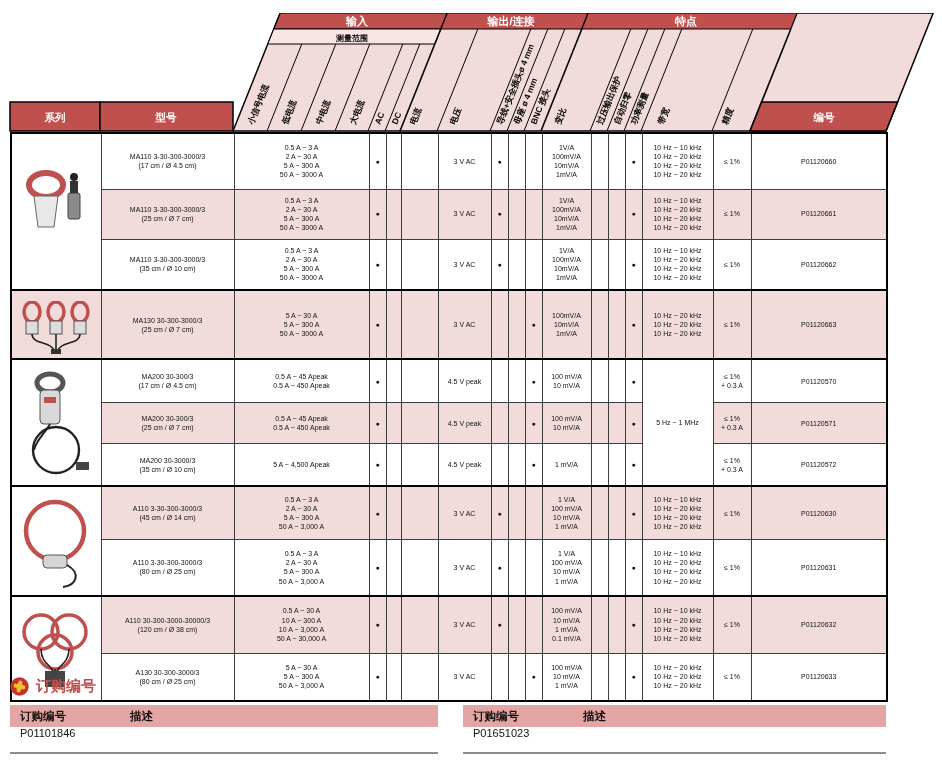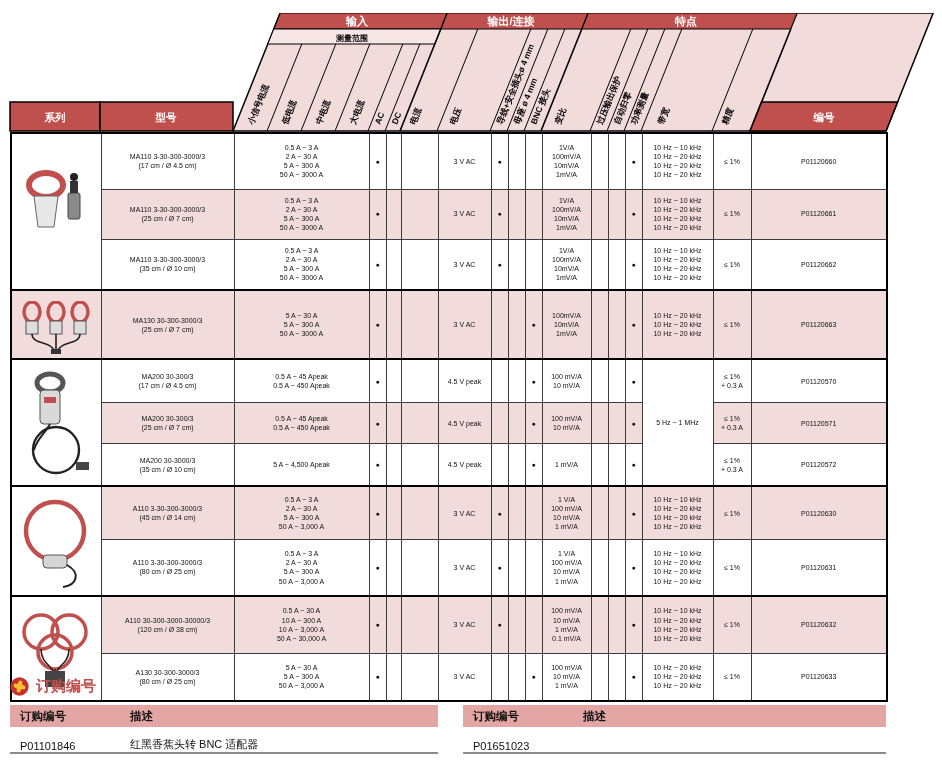--- a/index.html
+++ b/index.html
@@ -37,21 +37,21 @@
   tr.gtop td{border-top:2.5px solid #000;}
   
   .order-head{position:absolute;left:10px;top:677px;display:flex;align-items:center;gap:7px;}
   .order-title{font-size:15px;font-weight:bold;color:#c0504d;}
   .order-table{position:absolute;top:705px;}
   .order-table .ot-hrow{
     background:#e3a6a4;height:22px;display:flex;align-items:center;
     font-size:11.5px;font-weight:bold;
   }
   .order-table .ot-drow{
-    background:#fff;height:25px;display:flex;align-items:flex-end;
+    background:#fff;height:25px;display:flex;align-items:flex-start;
     font-size:11px;border-bottom:2px solid #8c8c8c;
   }
   .ot-c1{width:110px;padding-left:10px;flex:none;}
   .ot-c2{flex:1;}
 </style>
 </head>
 <body>
 
 <svg class="hdr-svg" width="942" height="121" viewBox="0 0 942 121">
 
@@ -493,21 +493,20 @@
   <span class="order-title">订购编号</span>
 </div>
 
 <div class="order-table" style="left:10px;width:428px;">
   <div class="ot-hrow">
     <span class="ot-c1">订购编号</span>
     <span class="ot-c2">描述</span>
   </div>
   <div class="ot-drow">
     <span class="ot-c1">P01101846</span>
-    <span class="ot-c2">红黑香蕉头转 BNC 适配器</span>
   </div>
 </div>
 
 <div class="order-table" style="left:463px;width:423px;">
   <div class="ot-hrow">
     <span class="ot-c1">订购编号</span>
     <span class="ot-c2">描述</span>
   </div>
   <div class="ot-drow">
     <span class="ot-c1">P01651023</span>

